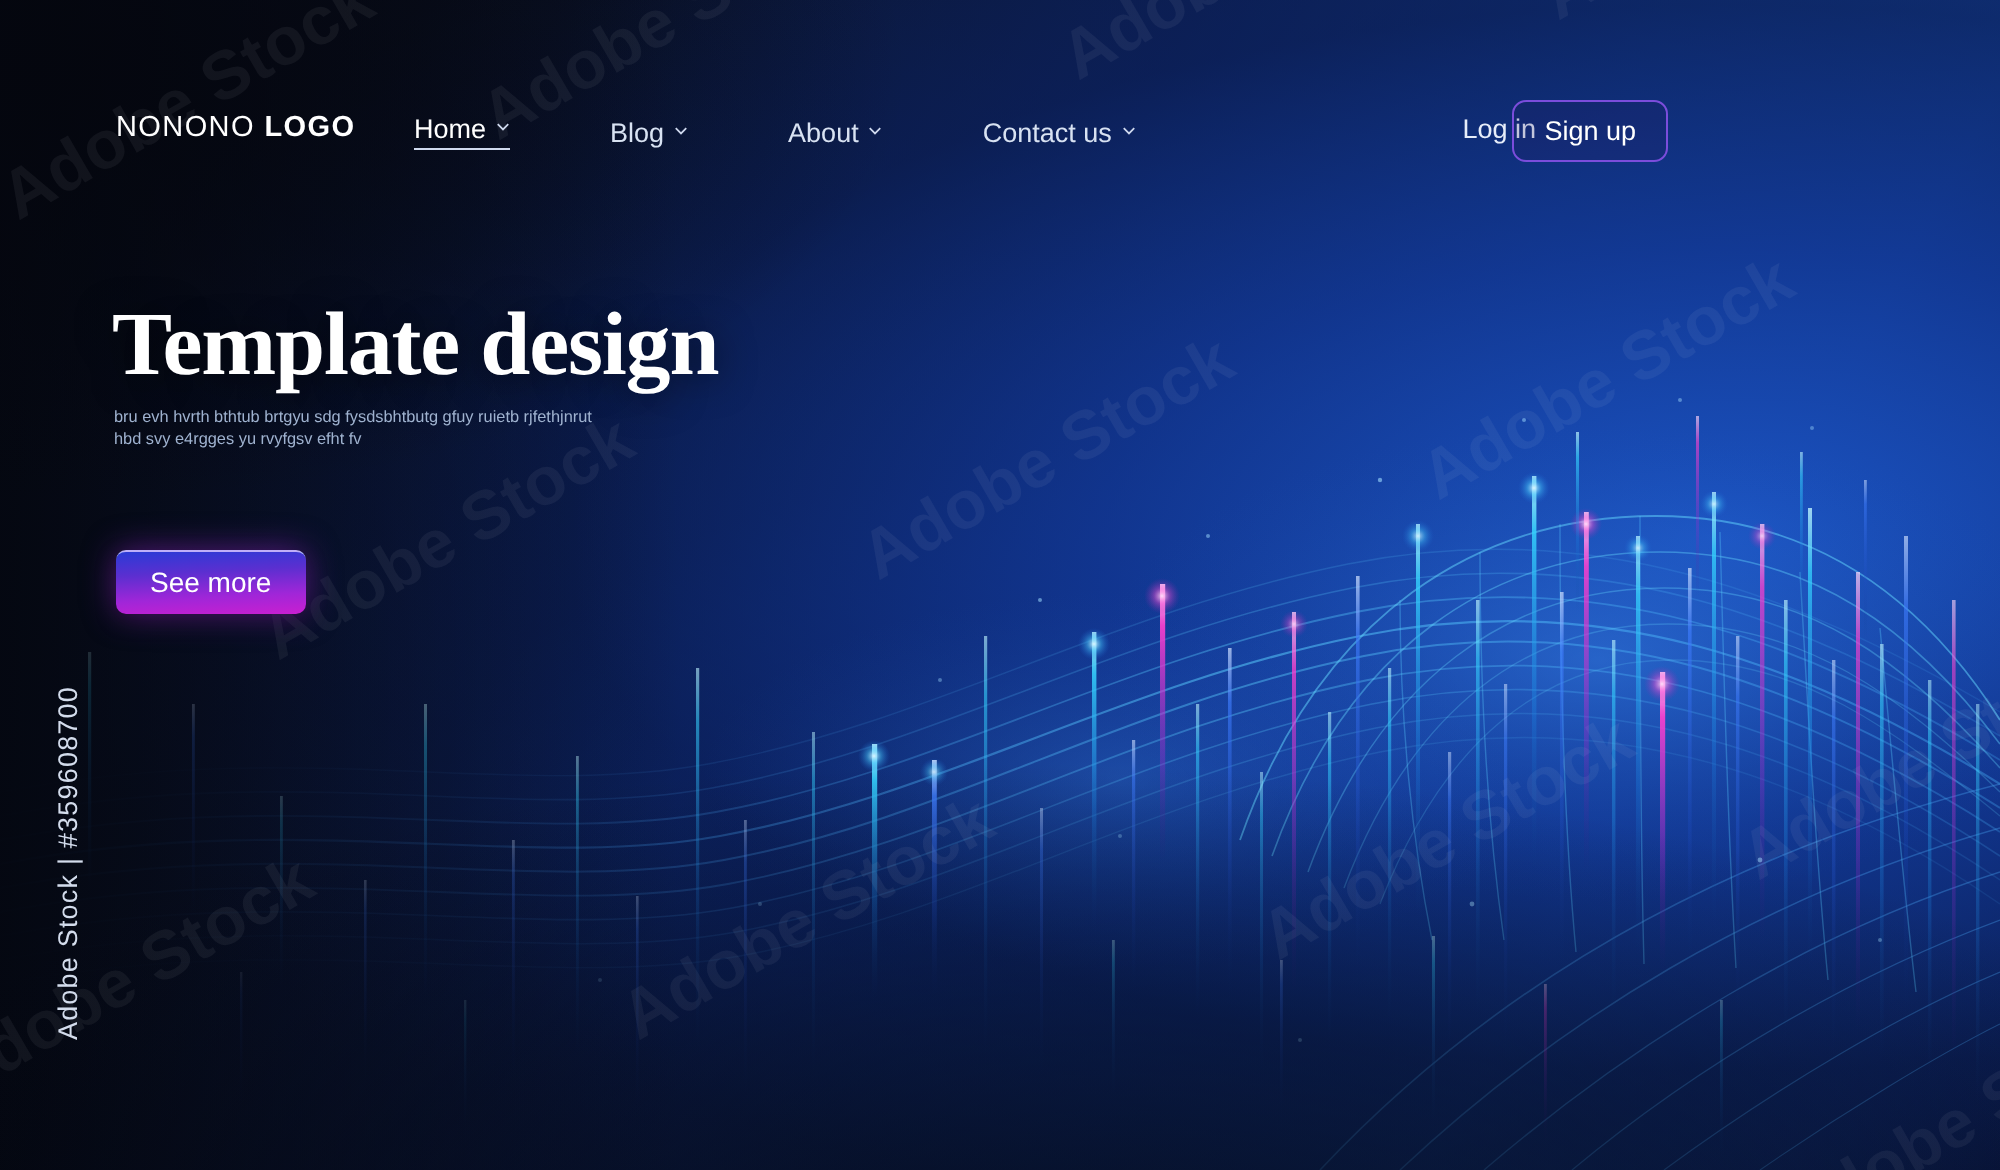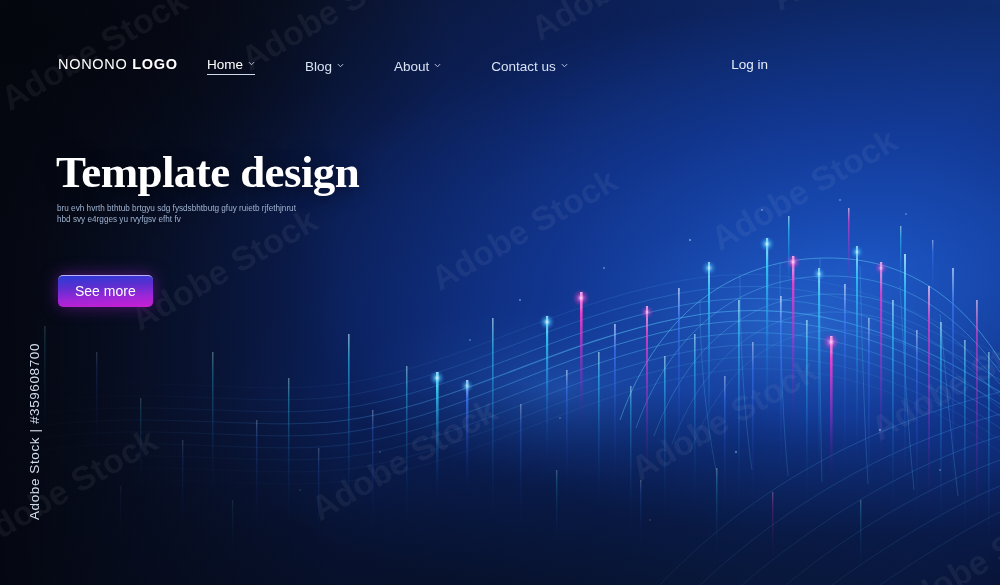--- a/index.html
+++ b/index.html
@@ -285,20 +285,21 @@
         <span>Contact us</span>
         <span class="chev">
             <svg viewBox="0 0 8 8">
               <path d="M1 2.4 L4 5.4 L7 2.4" fill="none" stroke="#cfd9ee" stroke-width="1"></path>
             </svg>
           </span>
       </div>
     </div>
 
     <div class="login">Log in</div>
+    <div class="signup">Sign up</div>
   </div>
 
   <div class="h1">Template design</div>
   <div class="sub">
     <div>bru evh hvrth bthtub brtgyu sdg fysdsbhtbutg gfuy ruietb rjfethjnrut</div>
     <div>hbd svy e4rgges yu rvyfgsv efht fv</div>
   </div>
   <div class="cta">See more</div>
 
   <div class="credit">Adobe Stock | #359608700</div>

